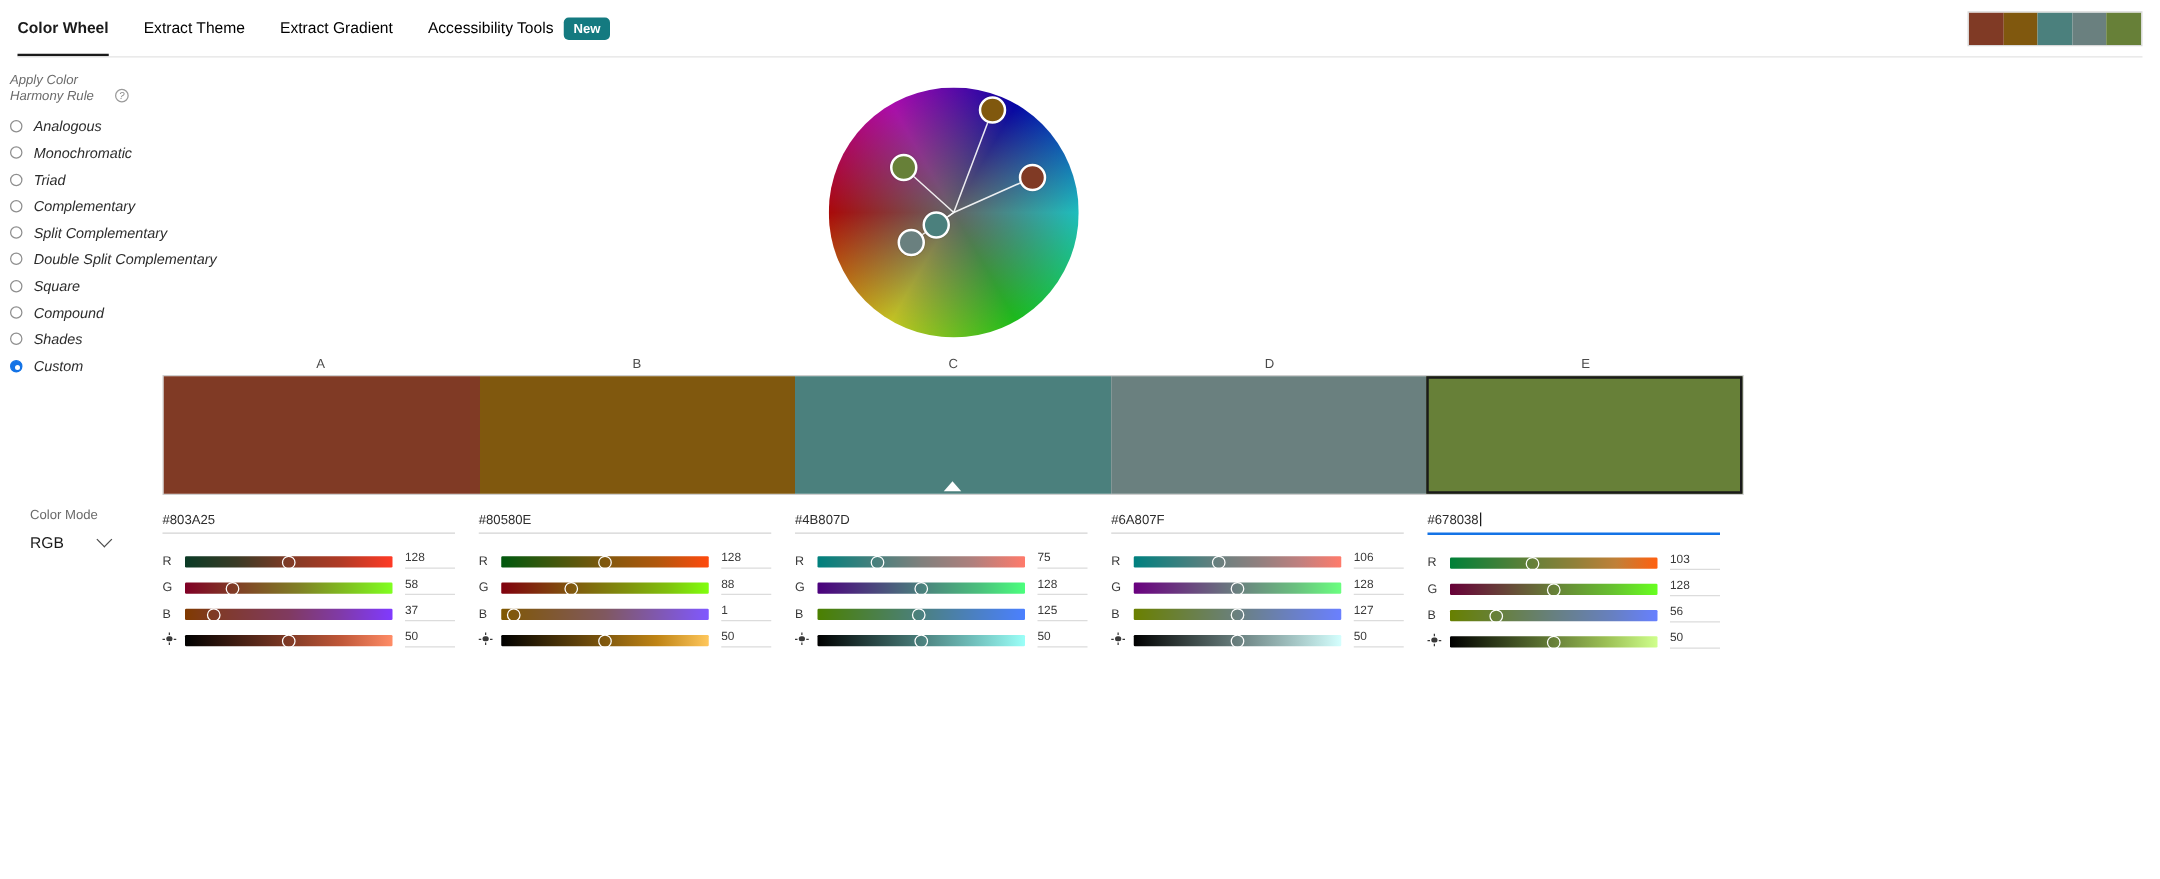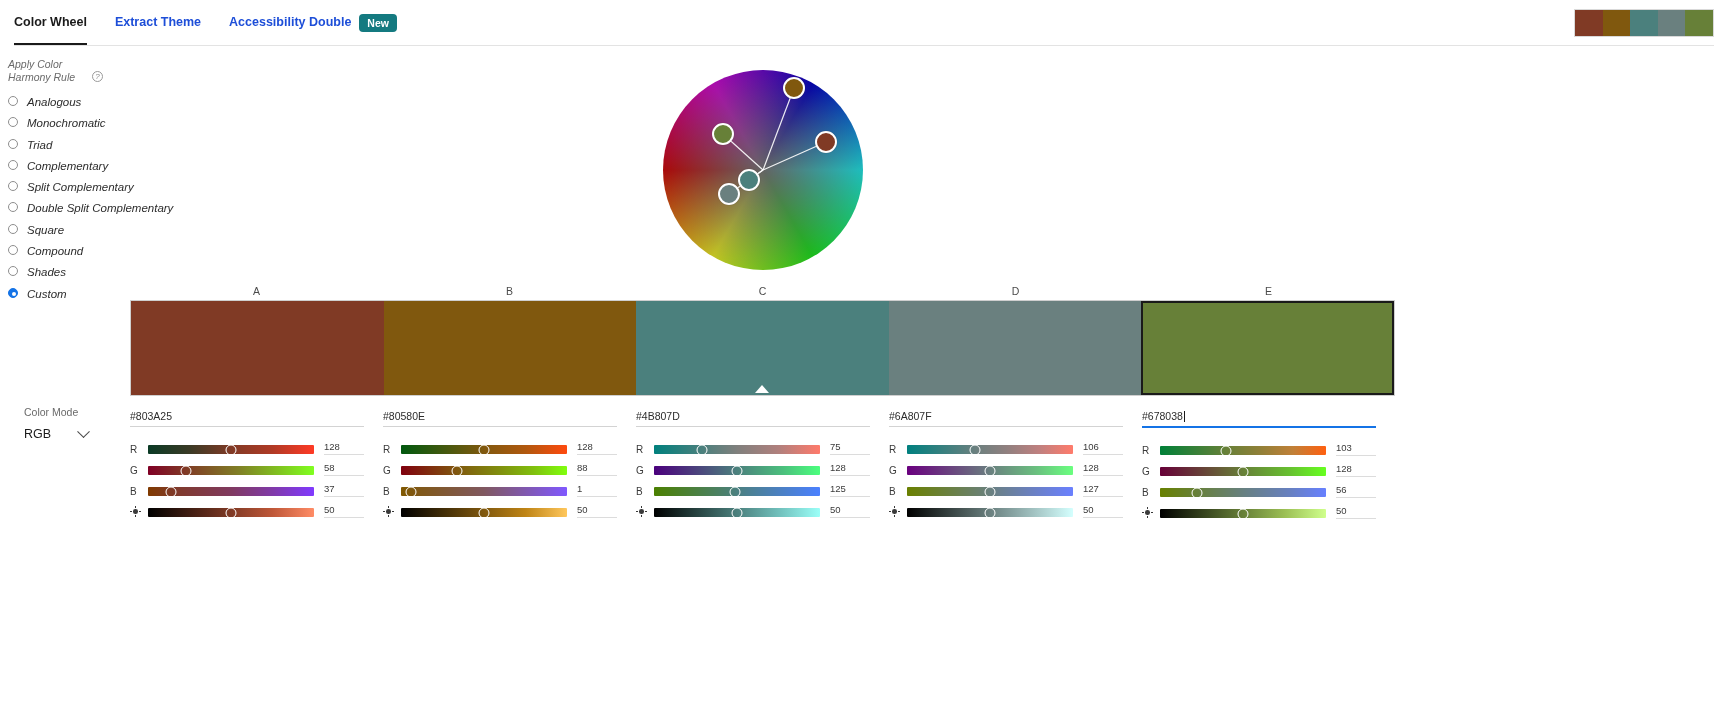--- a/index.html
+++ b/index.html
@@ -22,27 +22,26 @@
     position: absolute;
     left: 14px; top: 0;
     height: 45px;
     display: flex;
     align-items: center;
     gap: 0px;
   }
   .tab {
     position: relative;
     font-size: 12.5px;
-    color: #1d4ed8;
+    color: #000000;
     padding: 0 14px;
     height: 45px;
     line-height: 45px;
     white-space: nowrap;
     cursor: pointer;
-    font-weight: bold;
   }
   .tab:first-child { padding-left: 0; }
   .tab.active { color: #1a1a1a; font-weight: bold; }
   .tab.active::after {
     content: "";
     position: absolute;
     left: 0; right: 14px; bottom: 0;
     height: 2px;
     background: #1a1a1a;
   }
@@ -325,21 +324,22 @@
     cursor: text;
   }
 </style>
 </head>
 <body>
 
 <div class="topbar">
   <div class="tabs">
     <div class="tab active"><span>Color Wheel</span></div>
     <div class="tab"><span>Extract Theme</span></div>
-    <div class="tab"><span>Accessibility Double</span></div>
+    <div class="tab"><span>Extract Gradient</span></div>
+    <div class="tab"><span>Accessibility Tools</span></div>
     <span class="badge-new">New</span>
   </div>
   <div class="topbar-rule"></div>
   <div class="palette-preview" id="preview-strip">
       <div style="background: rgb(128, 58, 37);"></div>
       <div style="background: rgb(128, 88, 14);"></div>
       <div style="background: rgb(75, 128, 125);"></div>
       <div style="background: rgb(106, 128, 127);"></div>
       <div style="background: rgb(103, 128, 56);"></div>
     </div>

